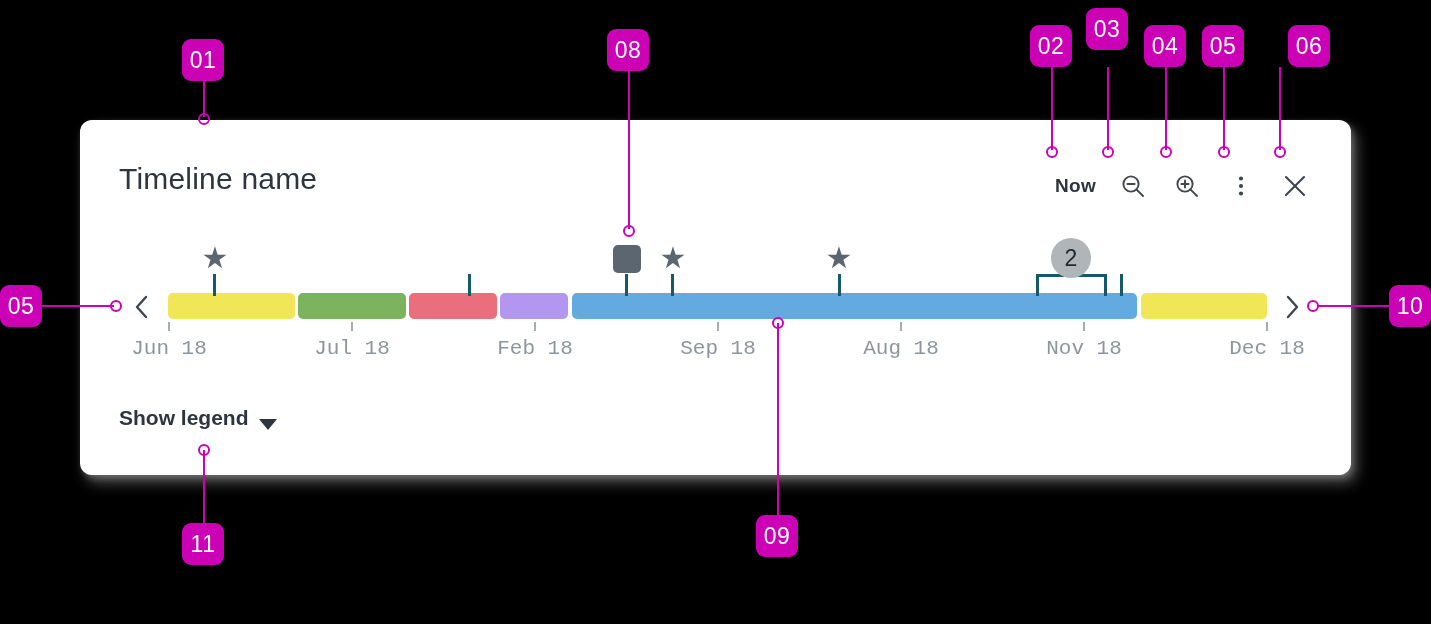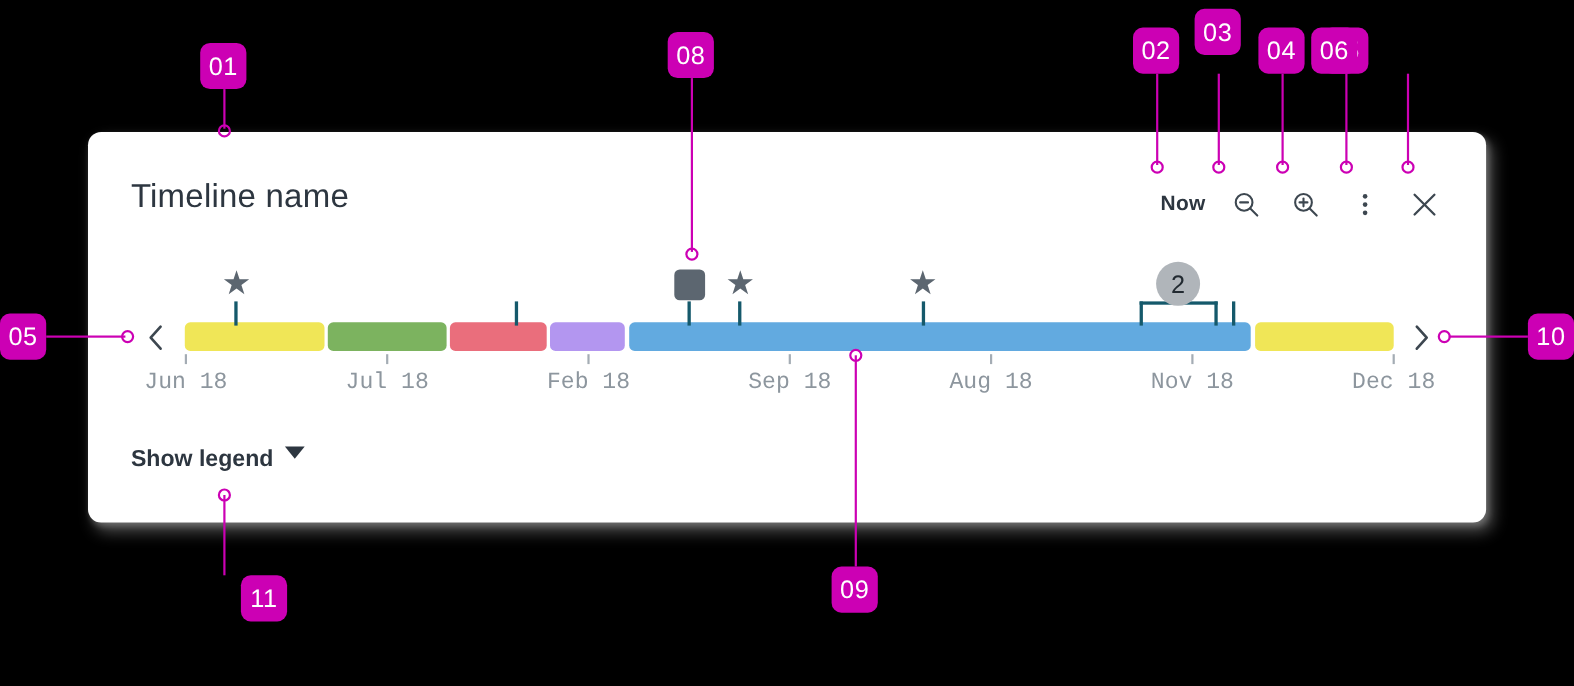--- a/index.html
+++ b/index.html
@@ -156,21 +156,21 @@
     justify-content: center;
     transform: translateX(-50%);
   }
 
   
   .legend-toggle {
     position: absolute;
     left: 119px;
     top: 406px;
     display: flex;
-    align-items: flex-start;
+    align-items: flex-end;
     gap: 10px;
     font-size: 21px;
     font-weight: bold;
     color: #2d3640;
     white-space: nowrap;
   }
   .caret {
     width: 0; height: 0;
     border-left: 9px solid transparent;
     border-right: 9px solid transparent;
@@ -329,37 +329,37 @@
   <div class="dot" style="left:1102px; top:146px;"></div>
 
   <div class="callout" style="left:1144px; top:25px;">04</div>
   <div class="lead-v" style="left:1165px; top:67px; height:83px;"></div>
   <div class="dot" style="left:1160px; top:146px;"></div>
 
   <div class="callout" style="left:1202px; top:25px;">05</div>
   <div class="lead-v" style="left:1223px; top:67px; height:83px;"></div>
   <div class="dot" style="left:1218px; top:146px;"></div>
 
-  <div class="callout" style="left:1192px; top:25px;">06</div>
+  <div class="callout" style="left:1288px; top:25px;">06</div>
   <div class="lead-v" style="left:1279px; top:67px; height:83px;"></div>
   <div class="dot" style="left:1274px; top:146px;"></div>
 
   <div class="callout" style="left:0px; top:285px;">05</div>
   <div class="lead-h" style="left:42px; top:305px; width:72px;"></div>
   <div class="dot" style="left:110px; top:300px;"></div>
 
   <div class="callout" style="left:607px; top:29px;">08</div>
   <div class="lead-v" style="left:628px; top:71px; height:158px;"></div>
   <div class="dot" style="left:623px; top:225px;"></div>
 
   <div class="callout" style="left:756px; top:515px;">09</div>
   <div class="lead-v" style="left:777px; top:323px; height:192px;"></div>
   <div class="dot" style="left:772px; top:317px;"></div>
 
   <div class="callout" style="left:1389px; top:285px;">10</div>
   <div class="lead-h" style="left:1317px; top:305px; width:72px;"></div>
   <div class="dot" style="left:1307px; top:300px;"></div>
 
-  <div class="callout" style="left:182px; top:523px;margin-left:37px;">11</div>
+  <div class="callout" style="left:182px; top:523px;">11</div>
   <div class="lead-v" style="left:203px; top:450px; height:73px;"></div>
   <div class="dot" style="left:198px; top:444px;"></div>
 
 </div>
 
 </body></html>

